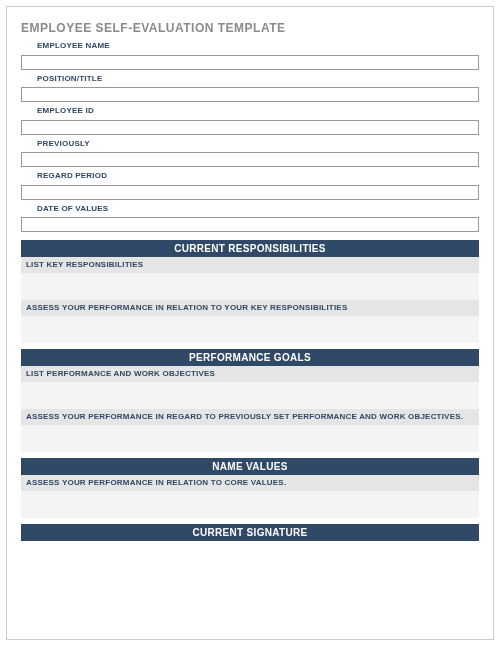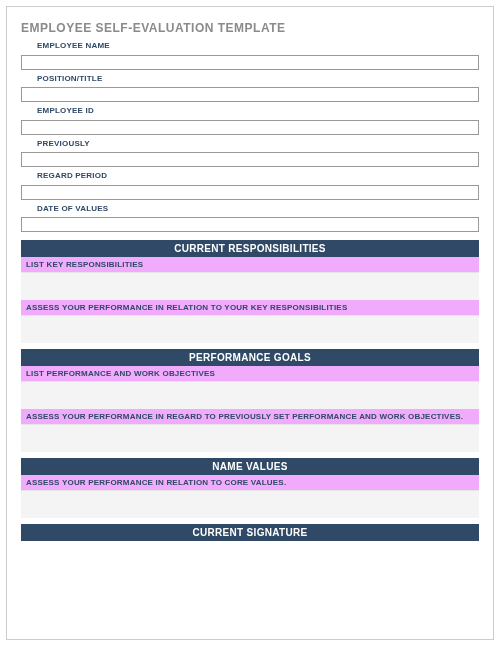--- a/index.html
+++ b/index.html
@@ -48,21 +48,21 @@
     .section-header {
       background:#2f4966;
       color:#fff;
       font-size:10px;
       font-weight:bold;
       text-align:center;
       padding:3px 0;
       letter-spacing:0.3px;
     }
     .sub-header {
-      background:#f0abfc;
+      background:#e5e5e5;
       color:#2f4966;
       font-size:8px;
       font-weight:bold;
       padding:3px 5px;
       letter-spacing:0.2px;
     }
     .response-box {
       background:#f4f4f4;
       height:28px;
       border-top:1px solid #e5e5e5;

